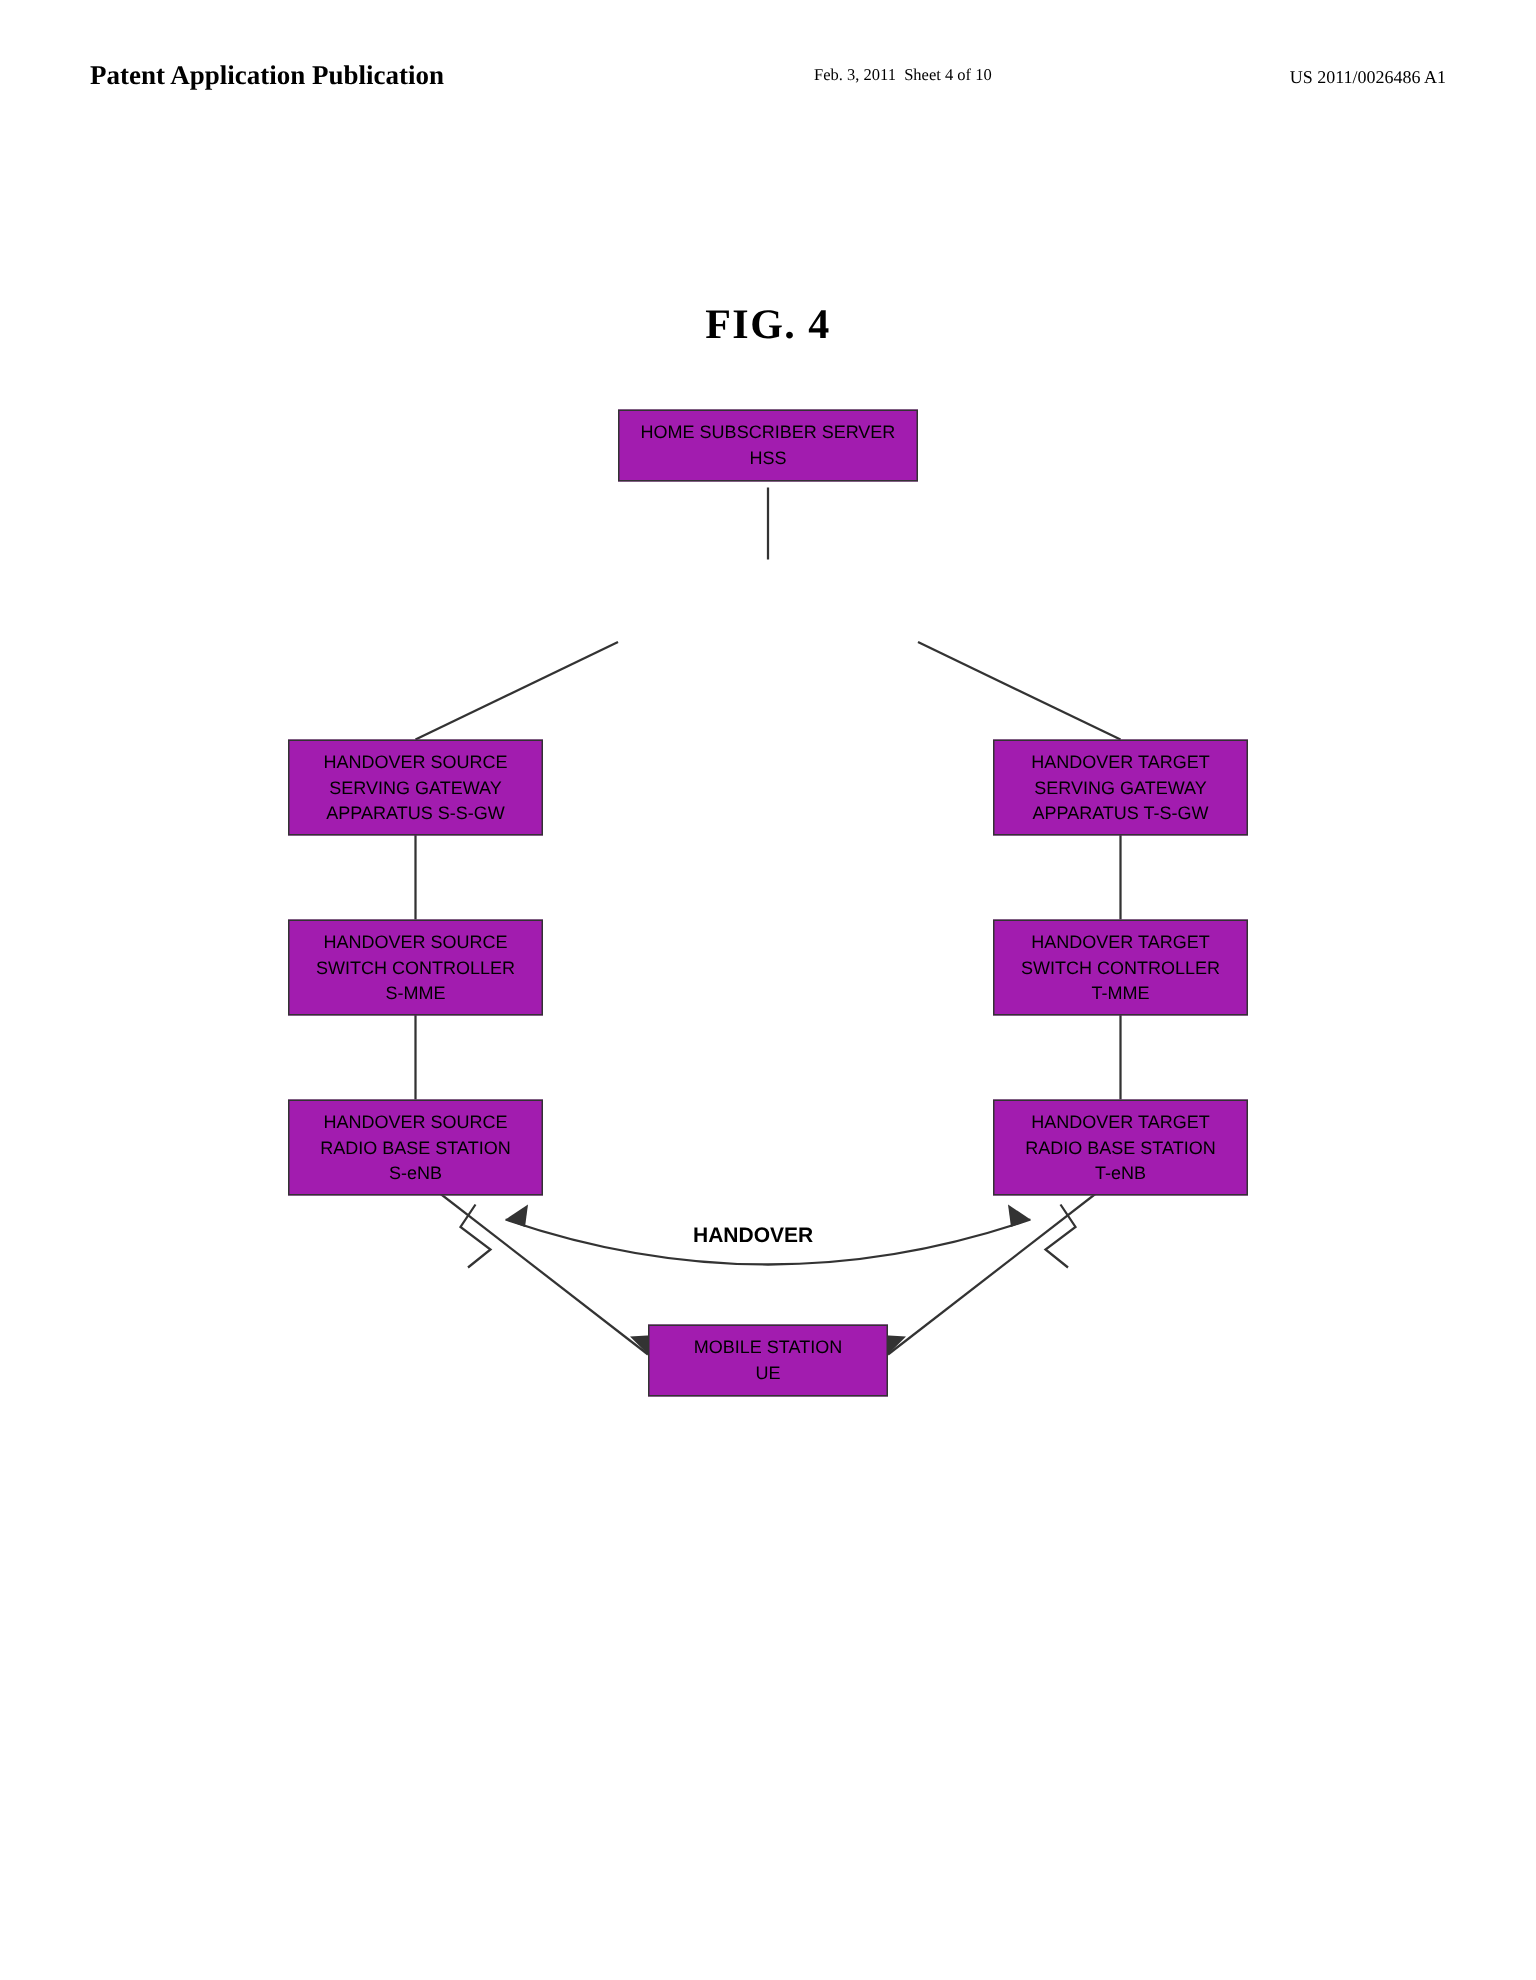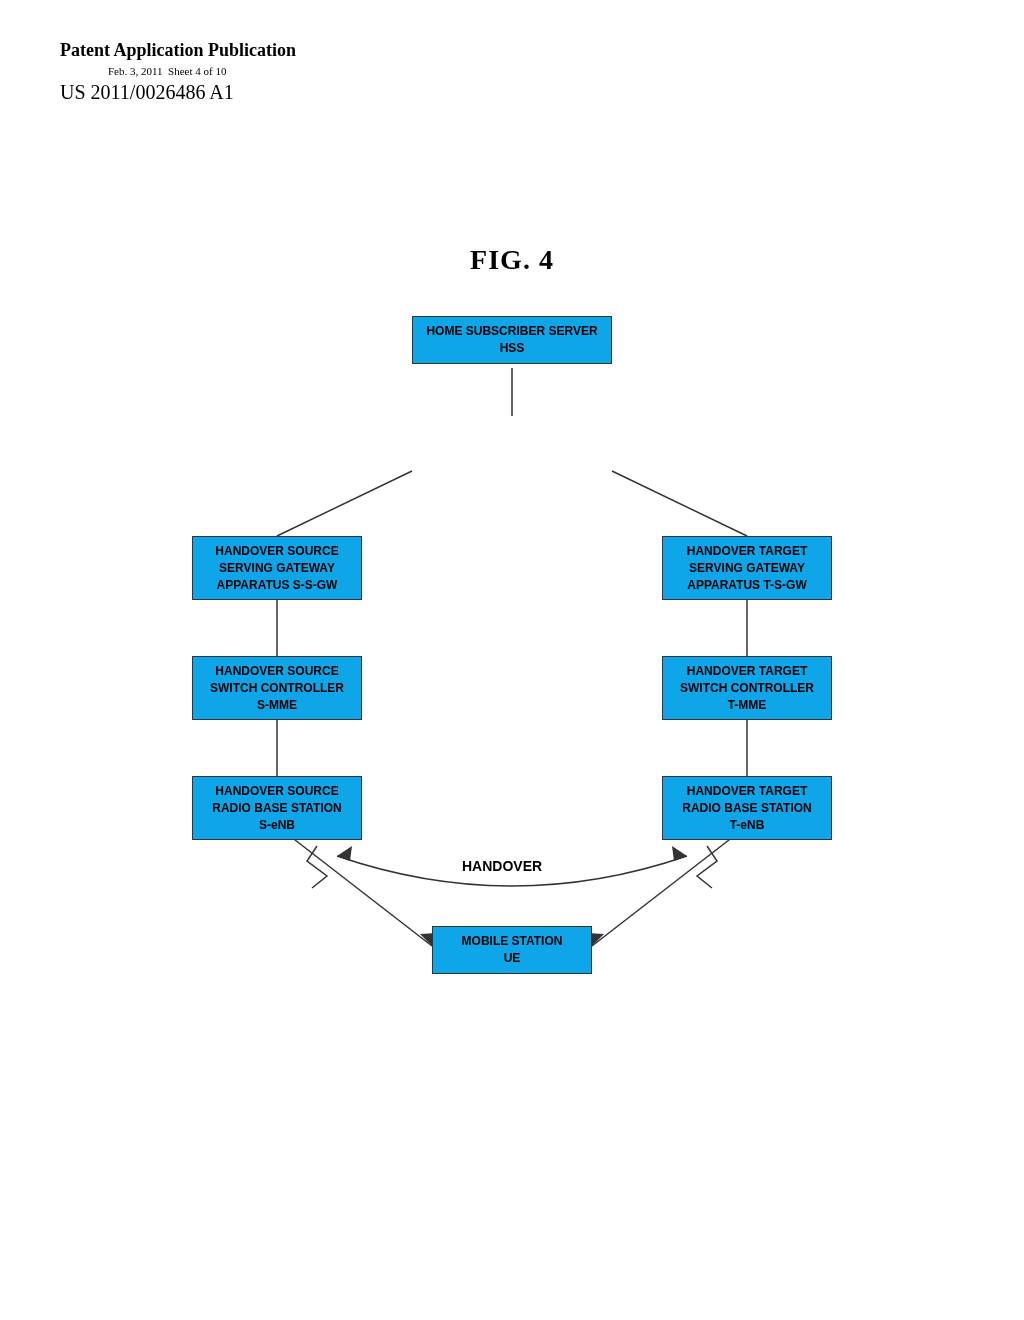--- a/index.html
+++ b/index.html
@@ -12,35 +12,34 @@
       overflow: hidden;
     }
 
     
     .header {
       display: flex;
       justify-content: space-between;
       align-items: flex-start;
       padding: 40px 60px 0 60px;
       border-bottom: none;
-      flex-direction: column;
     }
     .header-left {
       font-weight: bold;
       font-size: 18px;
       max-width: 320px;
     }
     .header-center {
       font-size: 11px;
       text-align: center;
       margin-top: 4px;
       margin-left: 48px;
     }
     .header-right {
-      font-size: 20px;
+      font-size: 12px;
       text-align: right;
       margin-top: 4px;
     }
 
     
     .fig-title {
       text-align: center;
       font-size: 28px;
       font-weight: bold;
       margin-top: 140px;
@@ -52,24 +51,24 @@
       position: relative;
       width: 700px;
       margin: 40px auto 0 auto;
       height: 680px;
     }
 
     
     .box {
       position: absolute;
       border: 1.5px solid #333;
-      background: #0ea5e9;
+      background: #a21caf;
       text-align: center;
       font-size: 12px;
-      font-weight: bold;
+      font-weight: normal;
       padding: 6px 8px;
       line-height: 1.4;
       font-family: Arial, Helvetica, sans-serif;
     }
 
     
     .box-hss {
       width: 200px;
       top: 0;
       left: 250px;

